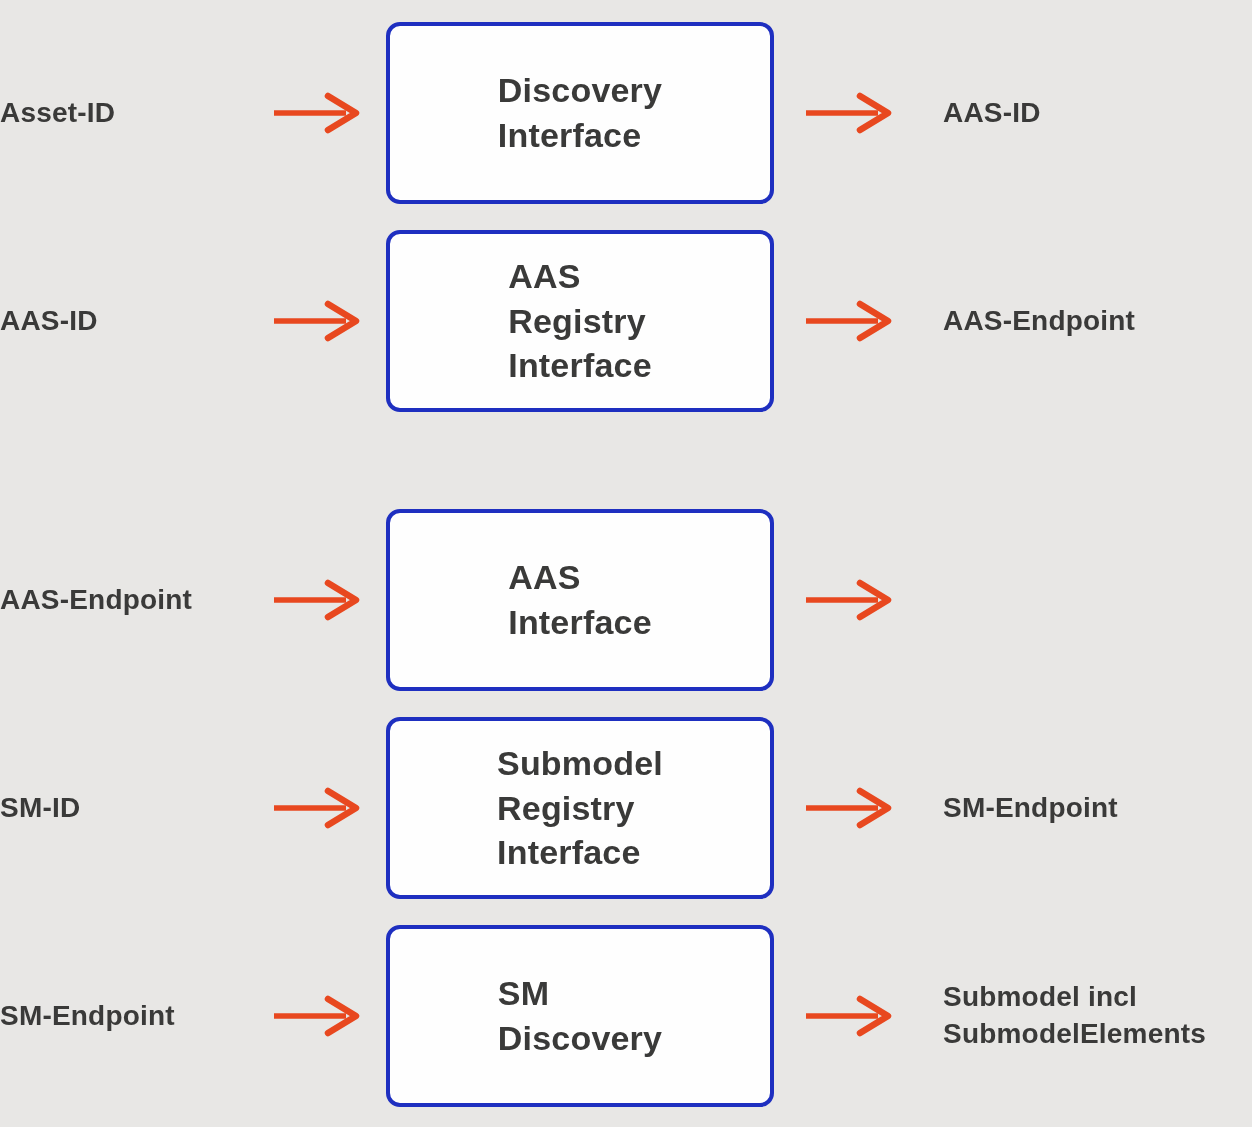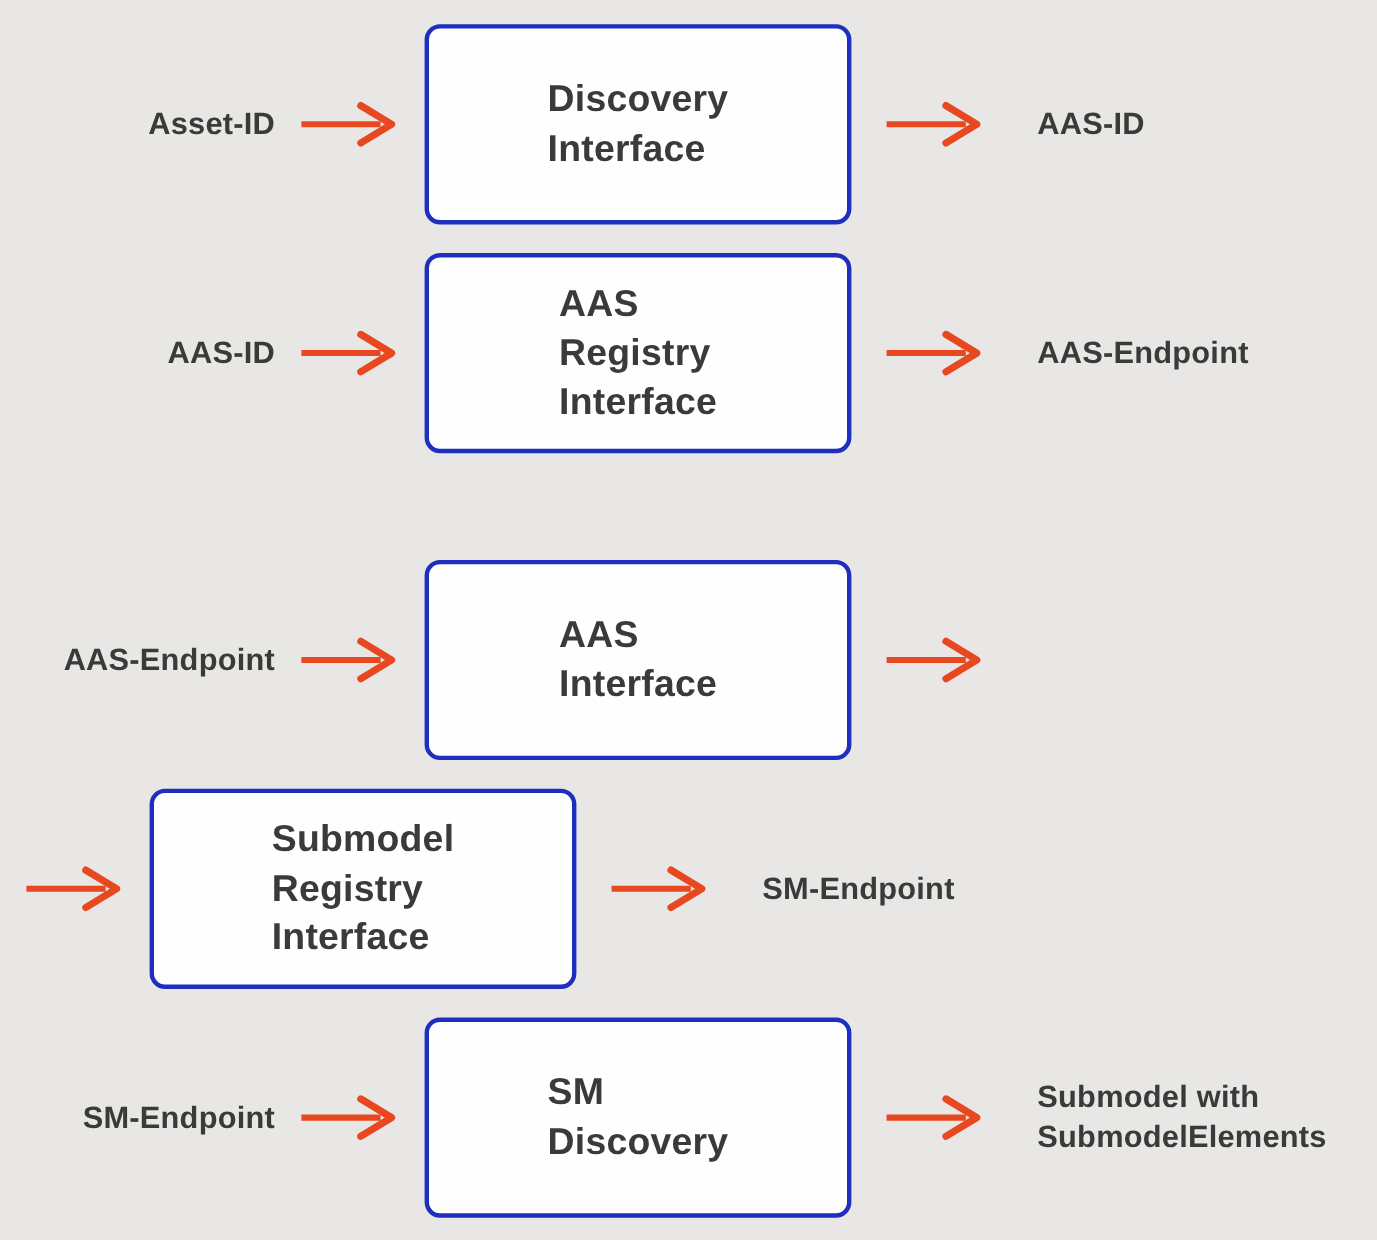--- a/index.html
+++ b/index.html
@@ -27,21 +27,21 @@
     align-items: center;
     height: 182px;
     flex: 0 0 182px;
   }
   .row.gap-small   { margin-top: 26px; }
   .row.gap-group   { margin-top: 97px; }
 
   .col-input {
     width: 250px;
     flex: 0 0 250px;
-    text-align: right;
+    text-align: left;
     font-weight: bold;
     font-size: 28px;
     letter-spacing: 0.2px;
     white-space: pre-line;
   }
   .col-arrow-left {
     width: 135px;
     flex: 0 0 135px;
     display: flex;
     justify-content: center;
@@ -160,20 +160,21 @@
     </div>
     <div class="col-arrow-right">
       <svg class="arrow-svg" width="92" height="44" viewBox="0 0 92 44">
         <line x1="2" y1="22" x2="74" y2="22" stroke="#e8481f" stroke-width="5.5"></line>
         <polyline points="56,5 84,22 56,39" fill="none" stroke="#e8481f" stroke-width="6.5" stroke-linecap="round" stroke-linejoin="round"></polyline>
       </svg>
     </div>
   </div>
 
   <div class="row gap-small">
+    <div class="col-input">SM-ID</div>
     <div class="col-arrow-left">
       <svg class="arrow-svg" width="92" height="44" viewBox="0 0 92 44">
         <line x1="2" y1="22" x2="74" y2="22" stroke="#e8481f" stroke-width="5.5"></line>
         <polyline points="56,5 84,22 56,39" fill="none" stroke="#e8481f" stroke-width="6.5" stroke-linecap="round" stroke-linejoin="round"></polyline>
       </svg>
     </div>
     <div class="col-box">
       <div class="iface-box">
         <div class="iface-label">Submodel
 Registry
@@ -202,17 +203,17 @@
         <div class="iface-label">SM
 Discovery</div>
       </div>
     </div>
     <div class="col-arrow-right">
       <svg class="arrow-svg" width="92" height="44" viewBox="0 0 92 44">
         <line x1="2" y1="22" x2="74" y2="22" stroke="#e8481f" stroke-width="5.5"></line>
         <polyline points="56,5 84,22 56,39" fill="none" stroke="#e8481f" stroke-width="6.5" stroke-linecap="round" stroke-linejoin="round"></polyline>
       </svg>
     </div>
-    <div class="col-output">Submodel with
+    <div class="col-output">Submodel incl
 SubmodelElements</div>
   </div>
 
 </div>
 
 </body></html>

